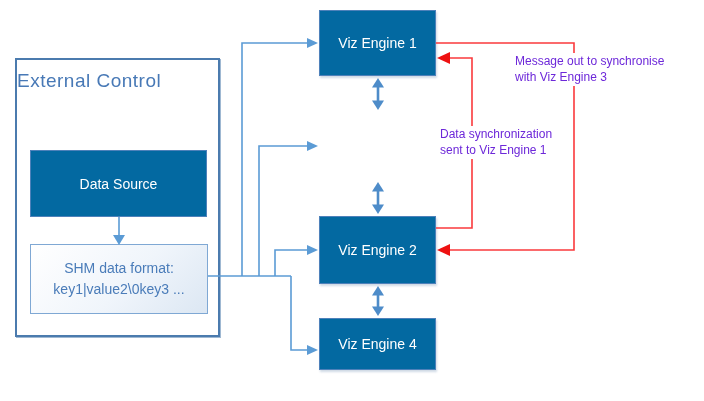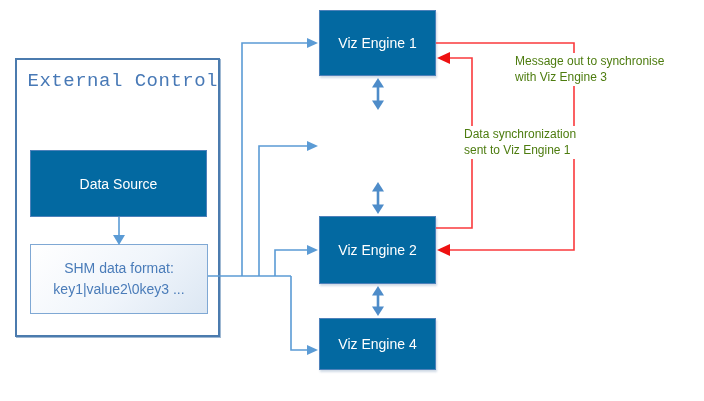--- a/index.html
+++ b/index.html
@@ -6,41 +6,41 @@
   body{font-family:"Liberation Sans", sans-serif;}
   .canvas{position:relative;width:704px;height:401px;background:#ffffff;overflow:hidden;}
 
   .wires{position:absolute;left:0;top:0;z-index:5;pointer-events:none;}
 
   .node{position:absolute;box-sizing:border-box;display:flex;align-items:center;justify-content:center;}
 
   .ec-box{left:15px;top:58px;width:205px;height:279px;border:2px solid #4b7bae;
           background:#ffffff;z-index:2;align-items:flex-start;
           box-shadow:1px 1px 0 #9fb8d2;}
-  .ec-title{margin-top:10px;font-size:19px;letter-spacing:0.5px;color:#4879b6;width:100%;text-align:right;font-family:Liberation Mono, monospace;}
+  .ec-title{margin-top:10px;font-size:19px;letter-spacing:0.5px;color:#4879b6;width:100%;text-align:left;}
 
   .blue-box{background:#0369a1;border:1px solid #4e81ba;color:#ffffff;}
 
   .ds-box{left:30px;top:150px;width:177px;height:67px;font-size:14px;z-index:3;}
 
   .shm-box{left:30px;top:244px;width:178px;height:70px;z-index:3;
            background:linear-gradient(135deg,#ffffff 0%,#f0f5fb 55%,#dce7f3 100%);
            border:1px solid #7fa8d4;color:#4a7cb9;font-size:14px;line-height:21px;
            text-align:center;flex-direction:column;}
 
   .viz{left:319px;width:117px;font-size:14px;z-index:3;box-shadow:1px 2px 2px rgba(120,150,180,0.35);}
   .viz1{top:10px;height:66px;}
   .viz2{top:112px;height:68px;}
   .viz3{top:216px;height:68px;}
   .viz4{top:318px;height:52px;}
 
-  .ann{position:absolute;z-index:10;background:#ffffff;color:#4d7c0f;
+  .ann{position:absolute;z-index:10;background:#ffffff;color:#6d28d9;
        font-size:12px;line-height:15.5px;padding:1px 3px;white-space:nowrap;}
   .ann0{left:512px;top:53px;}
-  .ann1{left:461px;top:126px;}
+  .ann1{left:437px;top:126px;}
 </style>
 </head>
 <body>
 
 <div class="canvas">
 
   <svg class="wires" width="704" height="401" viewBox="0 0 704 401">
     <g stroke="#5b9bd5" stroke-width="1.6" fill="none">
       <path d="M208 276 H291"></path>
       <path d="M242 276 V43 H307"></path>

